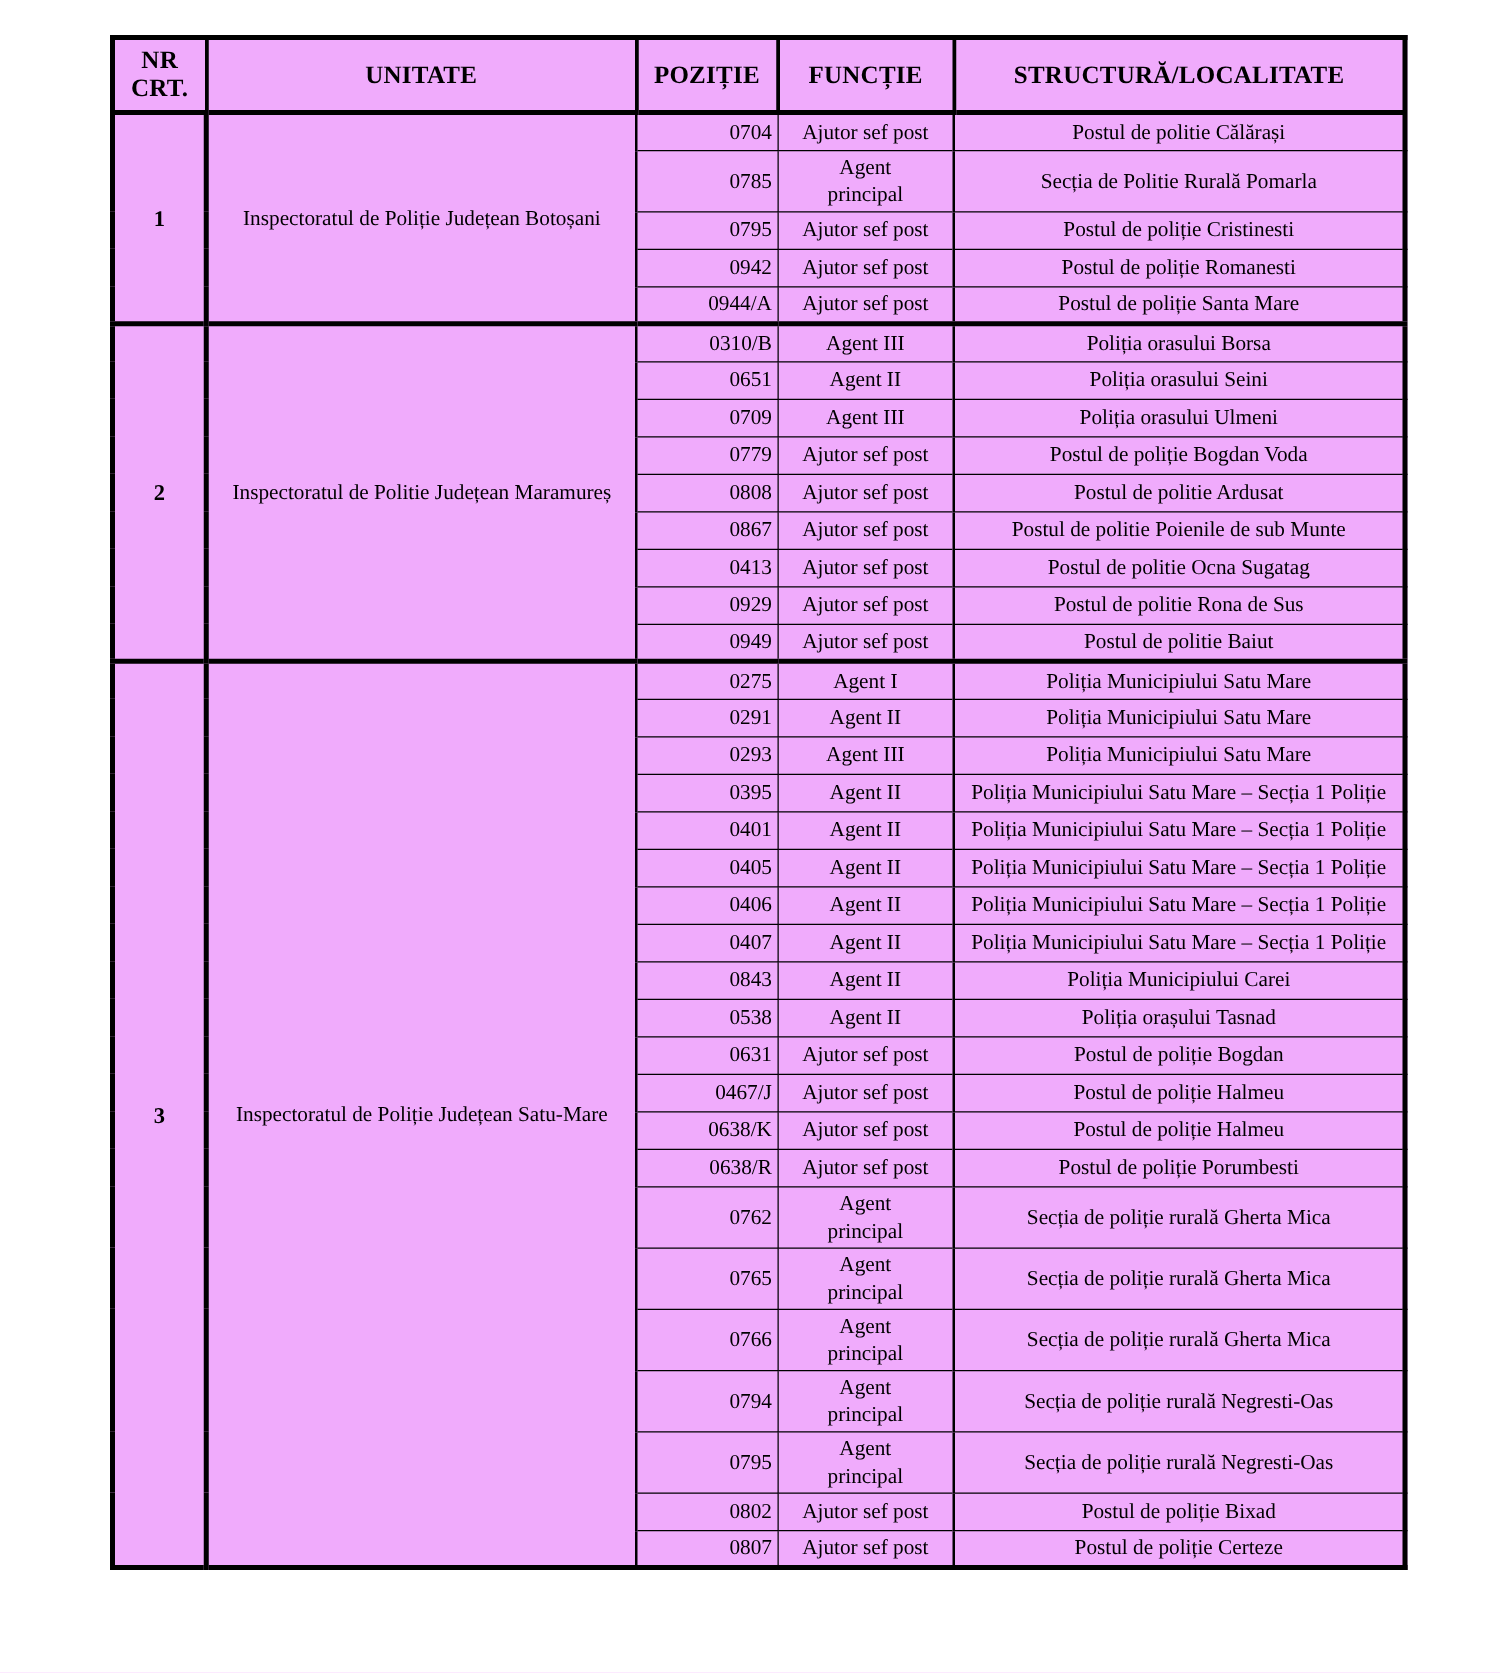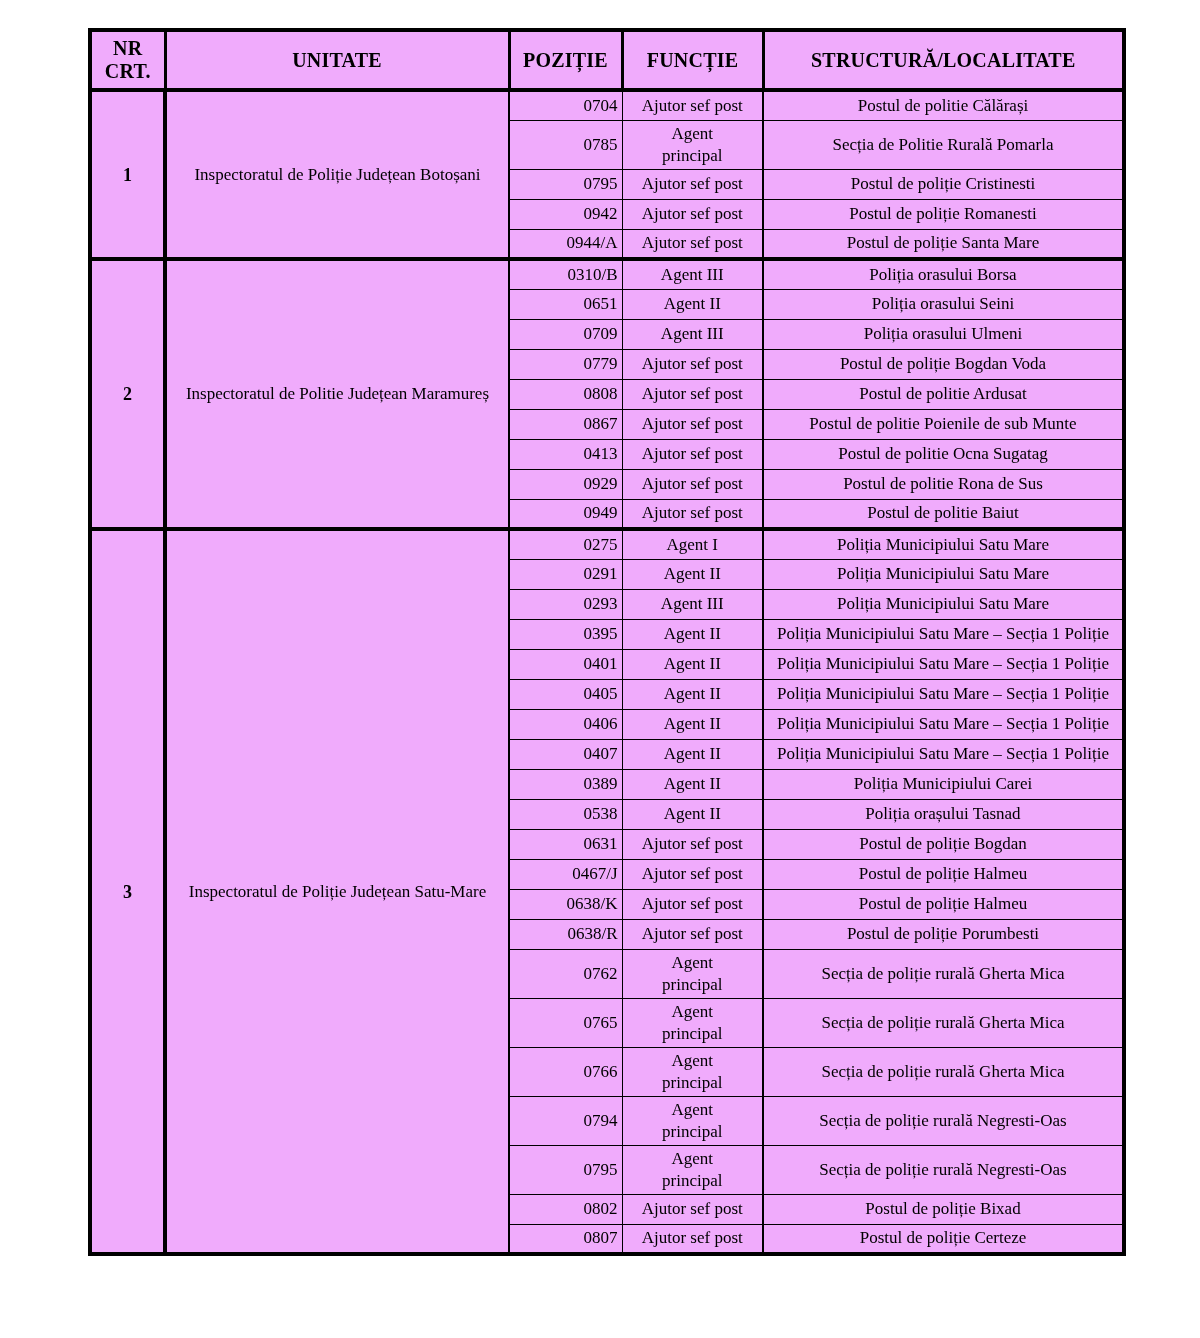--- a/index.html
+++ b/index.html
@@ -197,21 +197,21 @@
           <td class="pozitie-cell">0406</td>
           <td class="functie-cell">Agent II</td>
           <td class="structura-cell">Poliția Municipiului Satu Mare – Secția 1 Poliție</td>
         </tr>
         <tr>
           <td class="pozitie-cell">0407</td>
           <td class="functie-cell">Agent II</td>
           <td class="structura-cell">Poliția Municipiului Satu Mare – Secția 1 Poliție</td>
         </tr>
         <tr>
-          <td class="pozitie-cell">0389</td>
+          <td class="pozitie-cell">0843</td>
           <td class="functie-cell">Agent II</td>
           <td class="structura-cell">Poliția Municipiului Carei</td>
         </tr>
         <tr>
           <td class="pozitie-cell">0538</td>
           <td class="functie-cell">Agent II</td>
           <td class="structura-cell">Poliția orașului Tasnad</td>
         </tr>
         <tr>
           <td class="pozitie-cell">0631</td>

